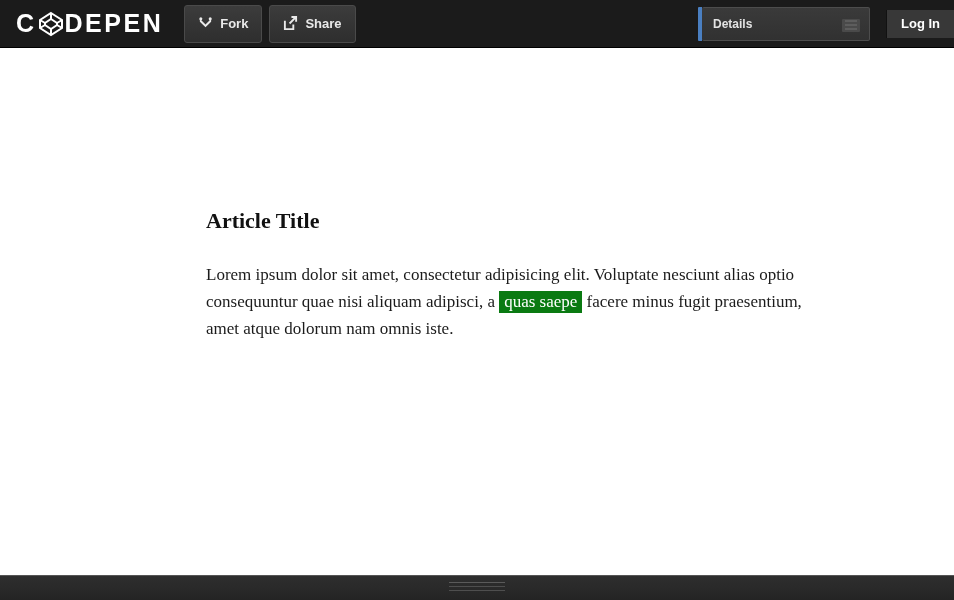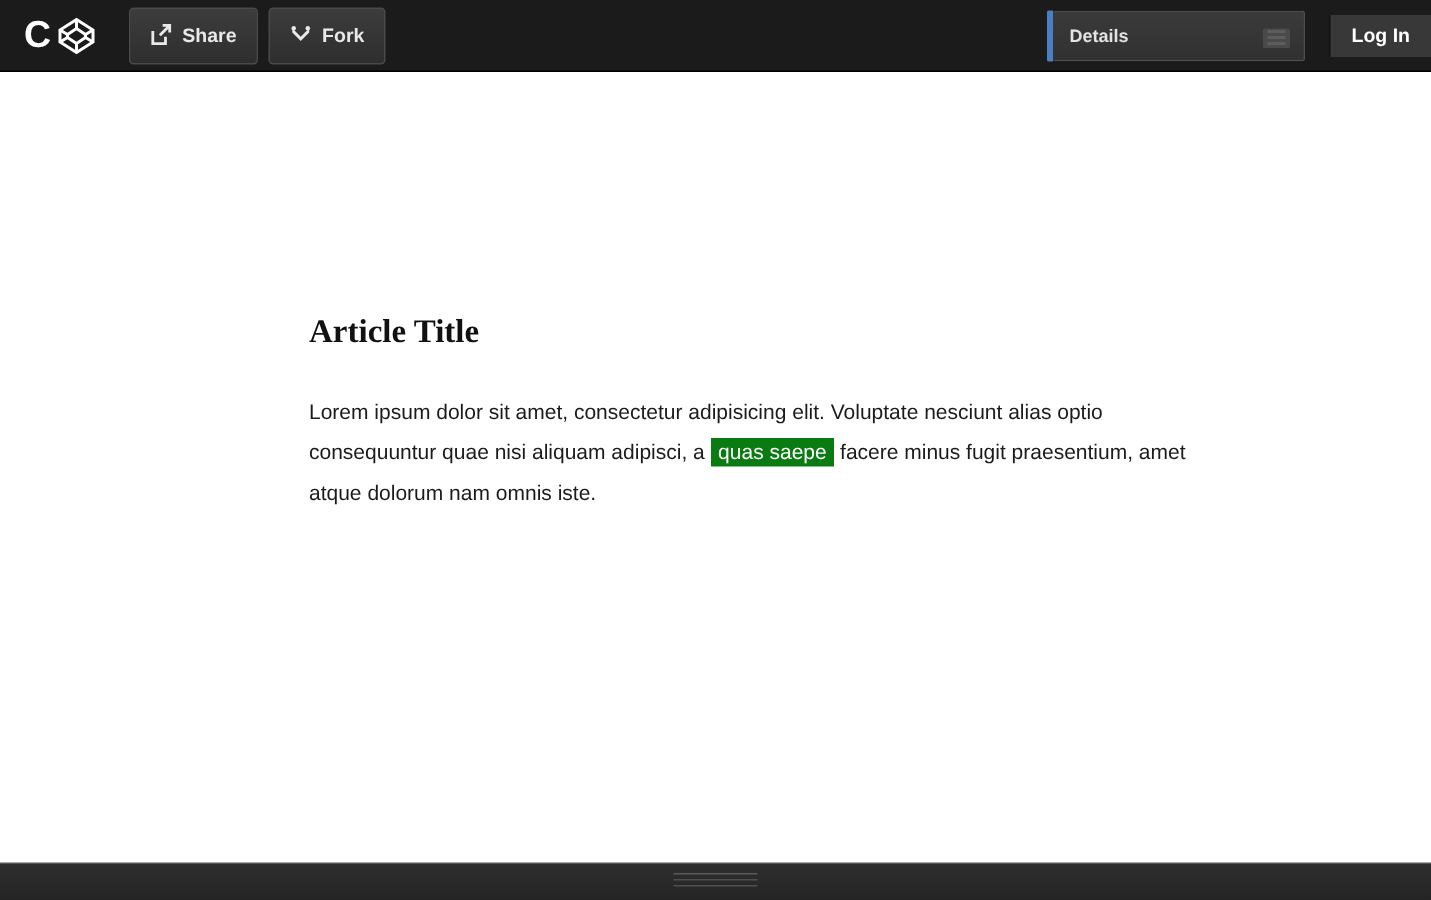--- a/index.html
+++ b/index.html
@@ -95,22 +95,22 @@
     background: #fff;
     overflow: hidden;
   }
   .article { position: absolute; left: 206px; top: 160px; width: 600px; }
   .article-title {
     font-family: "Liberation Serif", serif;
     font-size: 22px; font-weight: bold;
     color: #111; margin-bottom: 27px;
   }
   .article-body {
-    font-family: Liberation Sans, sans-serif;
-    font-size: 14px; line-height: 27px;
+    font-family: Liberation Serif, serif;
+    font-size: 17px; line-height: 27px;
     color: #1b1b1b;
   }
   .mark-hl {
     background: #0a7a12;
     color: #ffffff;
     padding: 1px 5px 2px 5px;
   }
 
   
   .footer {
@@ -144,43 +144,44 @@
           <polygon points="13,2 24,9 24,17 13,24 2,17 2,9" fill="none" stroke="#ffffff" stroke-width="2"></polygon>
           <polygon points="13,8 19,12 19,14 13,18 7,14 7,12" fill="none" stroke="#ffffff" stroke-width="2"></polygon>
           <line x1="13" y1="2" x2="13" y2="8" stroke="#ffffff" stroke-width="2"></line>
           <line x1="13" y1="18" x2="13" y2="24" stroke="#ffffff" stroke-width="2"></line>
           <line x1="2" y1="9" x2="7" y2="12" stroke="#ffffff" stroke-width="2"></line>
           <line x1="24" y1="9" x2="19" y2="12" stroke="#ffffff" stroke-width="2"></line>
           <line x1="2" y1="17" x2="7" y2="14" stroke="#ffffff" stroke-width="2"></line>
           <line x1="24" y1="17" x2="19" y2="14" stroke="#ffffff" stroke-width="2"></line>
         </svg>
       </span>
-    </div>
-
-    <div class="hbtn">
-      <span class="ico">
-        <svg viewBox="0 0 16 16" width="15" height="15" aria-hidden="true">
-          <path d="M2 5 L2 14 L11 14 L11 9" fill="none" stroke="#e9e9e9" stroke-width="2"></path>
-          <path d="M7 8 L14 1 M9 1 L14 1 L14 6" fill="none" stroke="#e9e9e9" stroke-width="2"></path>
-        </svg>
-      </span>
-      <span>Share</span>
+      <span>DEPEN</span>
     </div>
 
     <div class="hbtn">
       <span class="ico">
         <svg viewBox="0 0 16 16" width="15" height="15" aria-hidden="true">
           <path d="M2 3 L8 9 L14 3 L14 6 L8 12 L2 6 Z" fill="#e9e9e9"></path>
           <circle cx="3" cy="3" r="1.6" fill="#e9e9e9"></circle>
           <circle cx="13" cy="3" r="1.6" fill="#e9e9e9"></circle>
         </svg>
       </span>
       <span>Fork</span>
     </div>
 
+    <div class="hbtn">
+      <span class="ico">
+        <svg viewBox="0 0 16 16" width="15" height="15" aria-hidden="true">
+          <path d="M2 5 L2 14 L11 14 L11 9" fill="none" stroke="#e9e9e9" stroke-width="2"></path>
+          <path d="M7 8 L14 1 M9 1 L14 1 L14 6" fill="none" stroke="#e9e9e9" stroke-width="2"></path>
+        </svg>
+      </span>
+      <span>Share</span>
+    </div>
+
     <div class="spacer"></div>
 
     <div class="details-panel">
       <span class="details-accent"></span>
       <span class="details-label">Details</span>
       <span class="details-menu-icon">
         <i></i>
         <i></i>
         <i></i>
       </span>

